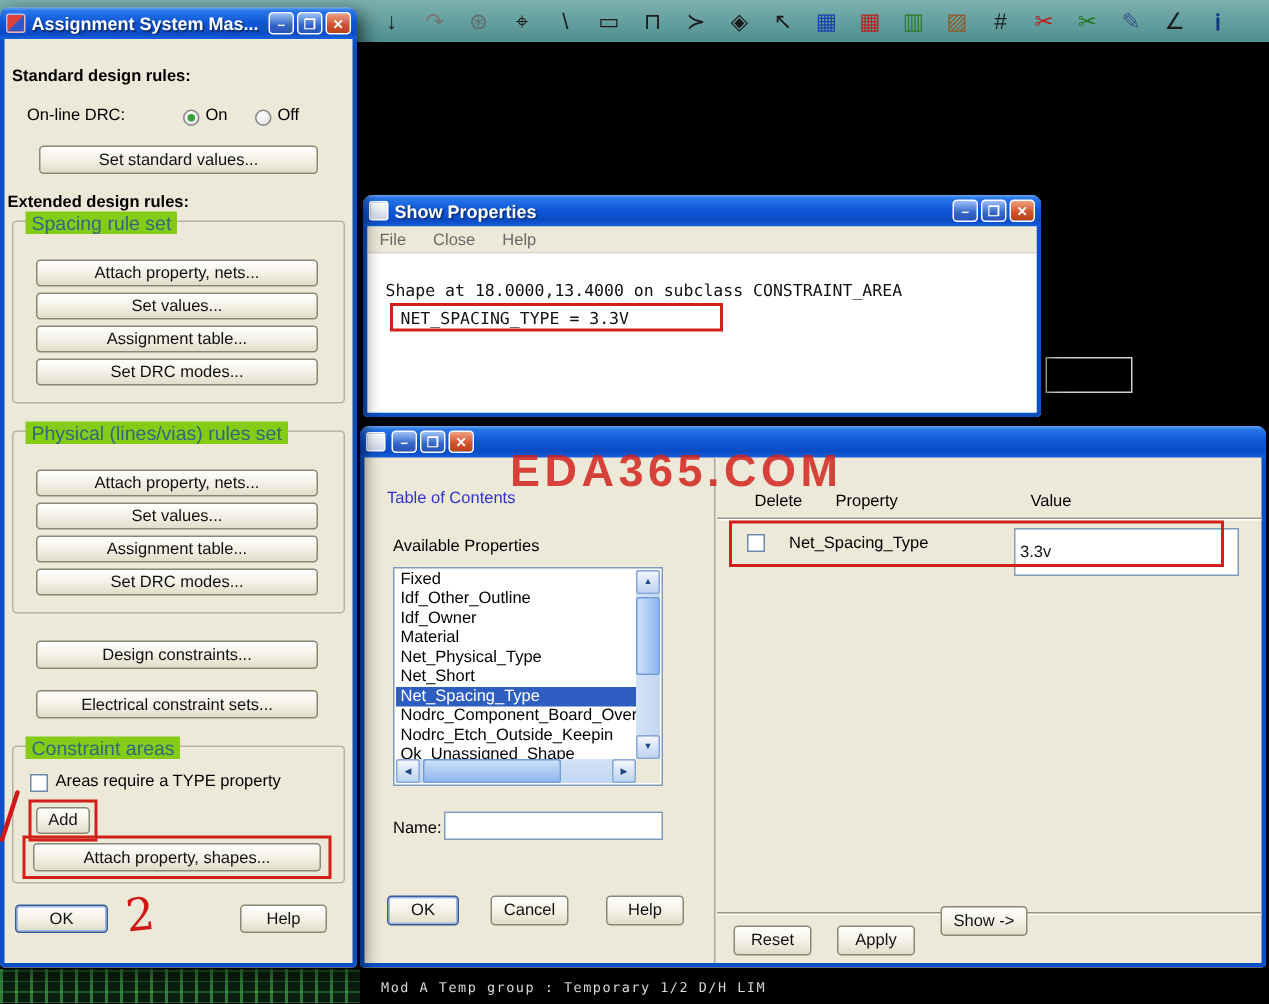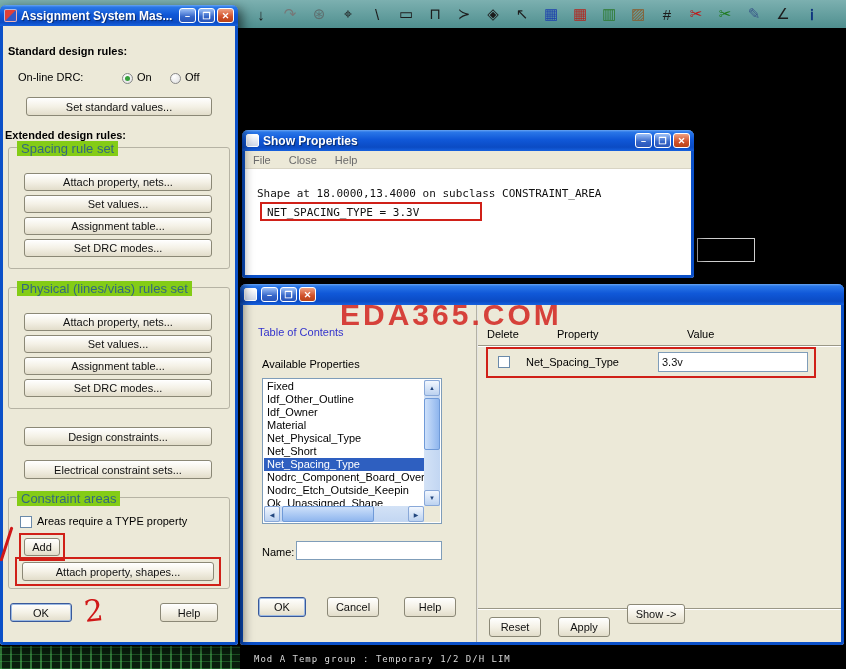--- a/index.html
+++ b/index.html
@@ -192,28 +192,28 @@
 
   <span class="lbl" style="left:22px;top:262px">Name:</span>
   <input class="input" style="left: 56px; top: 257px; width: 146px; height: 19px;" value="">
 
   <div class="btn primary" style="left:18px;top:313px;width:48px;height:20px">OK</div>
   <div class="btn" style="left:87px;top:313px;width:52px;height:20px">Cancel</div>
   <div class="btn" style="left:164px;top:313px;width:52px;height:20px">Help</div>
 
   <div class="divider-v" style="left:236px;top:21px;height:337px"></div>
 
-  <span class="lbl" style="left:247px;top:44px">Delete</span>
+  <span class="lbl" style="left:263px;top:44px">Delete</span>
   <span class="lbl" style="left:317px;top:44px">Property</span>
   <span class="lbl" style="left:447px;top:44px">Value</span>
   <div class="hline" style="left:238px;top:61px;width:363px"></div>
 
   <span class="checkbox" style="left:258px;top:72px"></span>
   <span class="lbl" style="left:286px;top:72px">Net_Spacing_Type</span>
-  <input class="input" style="left: 418px; top: 68px; width: 150px; height: 20px;" value="3.3v">
+  <input class="input" style="left: 436px; top: 68px; width: 150px; height: 32px;" value="3.3v">
   <div class="red-box" style="left:246px;top:63px;width:330px;height:31px"></div>
 
   <div class="hline" style="left:238px;top:324px;width:363px"></div>
   <div class="btn" style="left:249px;top:333px;width:52px;height:20px">Reset</div>
   <div class="btn" style="left:318px;top:333px;width:52px;height:20px">Apply</div>
   <div class="btn" style="left:387px;top:320px;width:58px;height:20px">Show -&gt;</div>
 
   <div class="watermark" style="left:100px;top:14px">EDA365.COM</div>
 </div>
 

